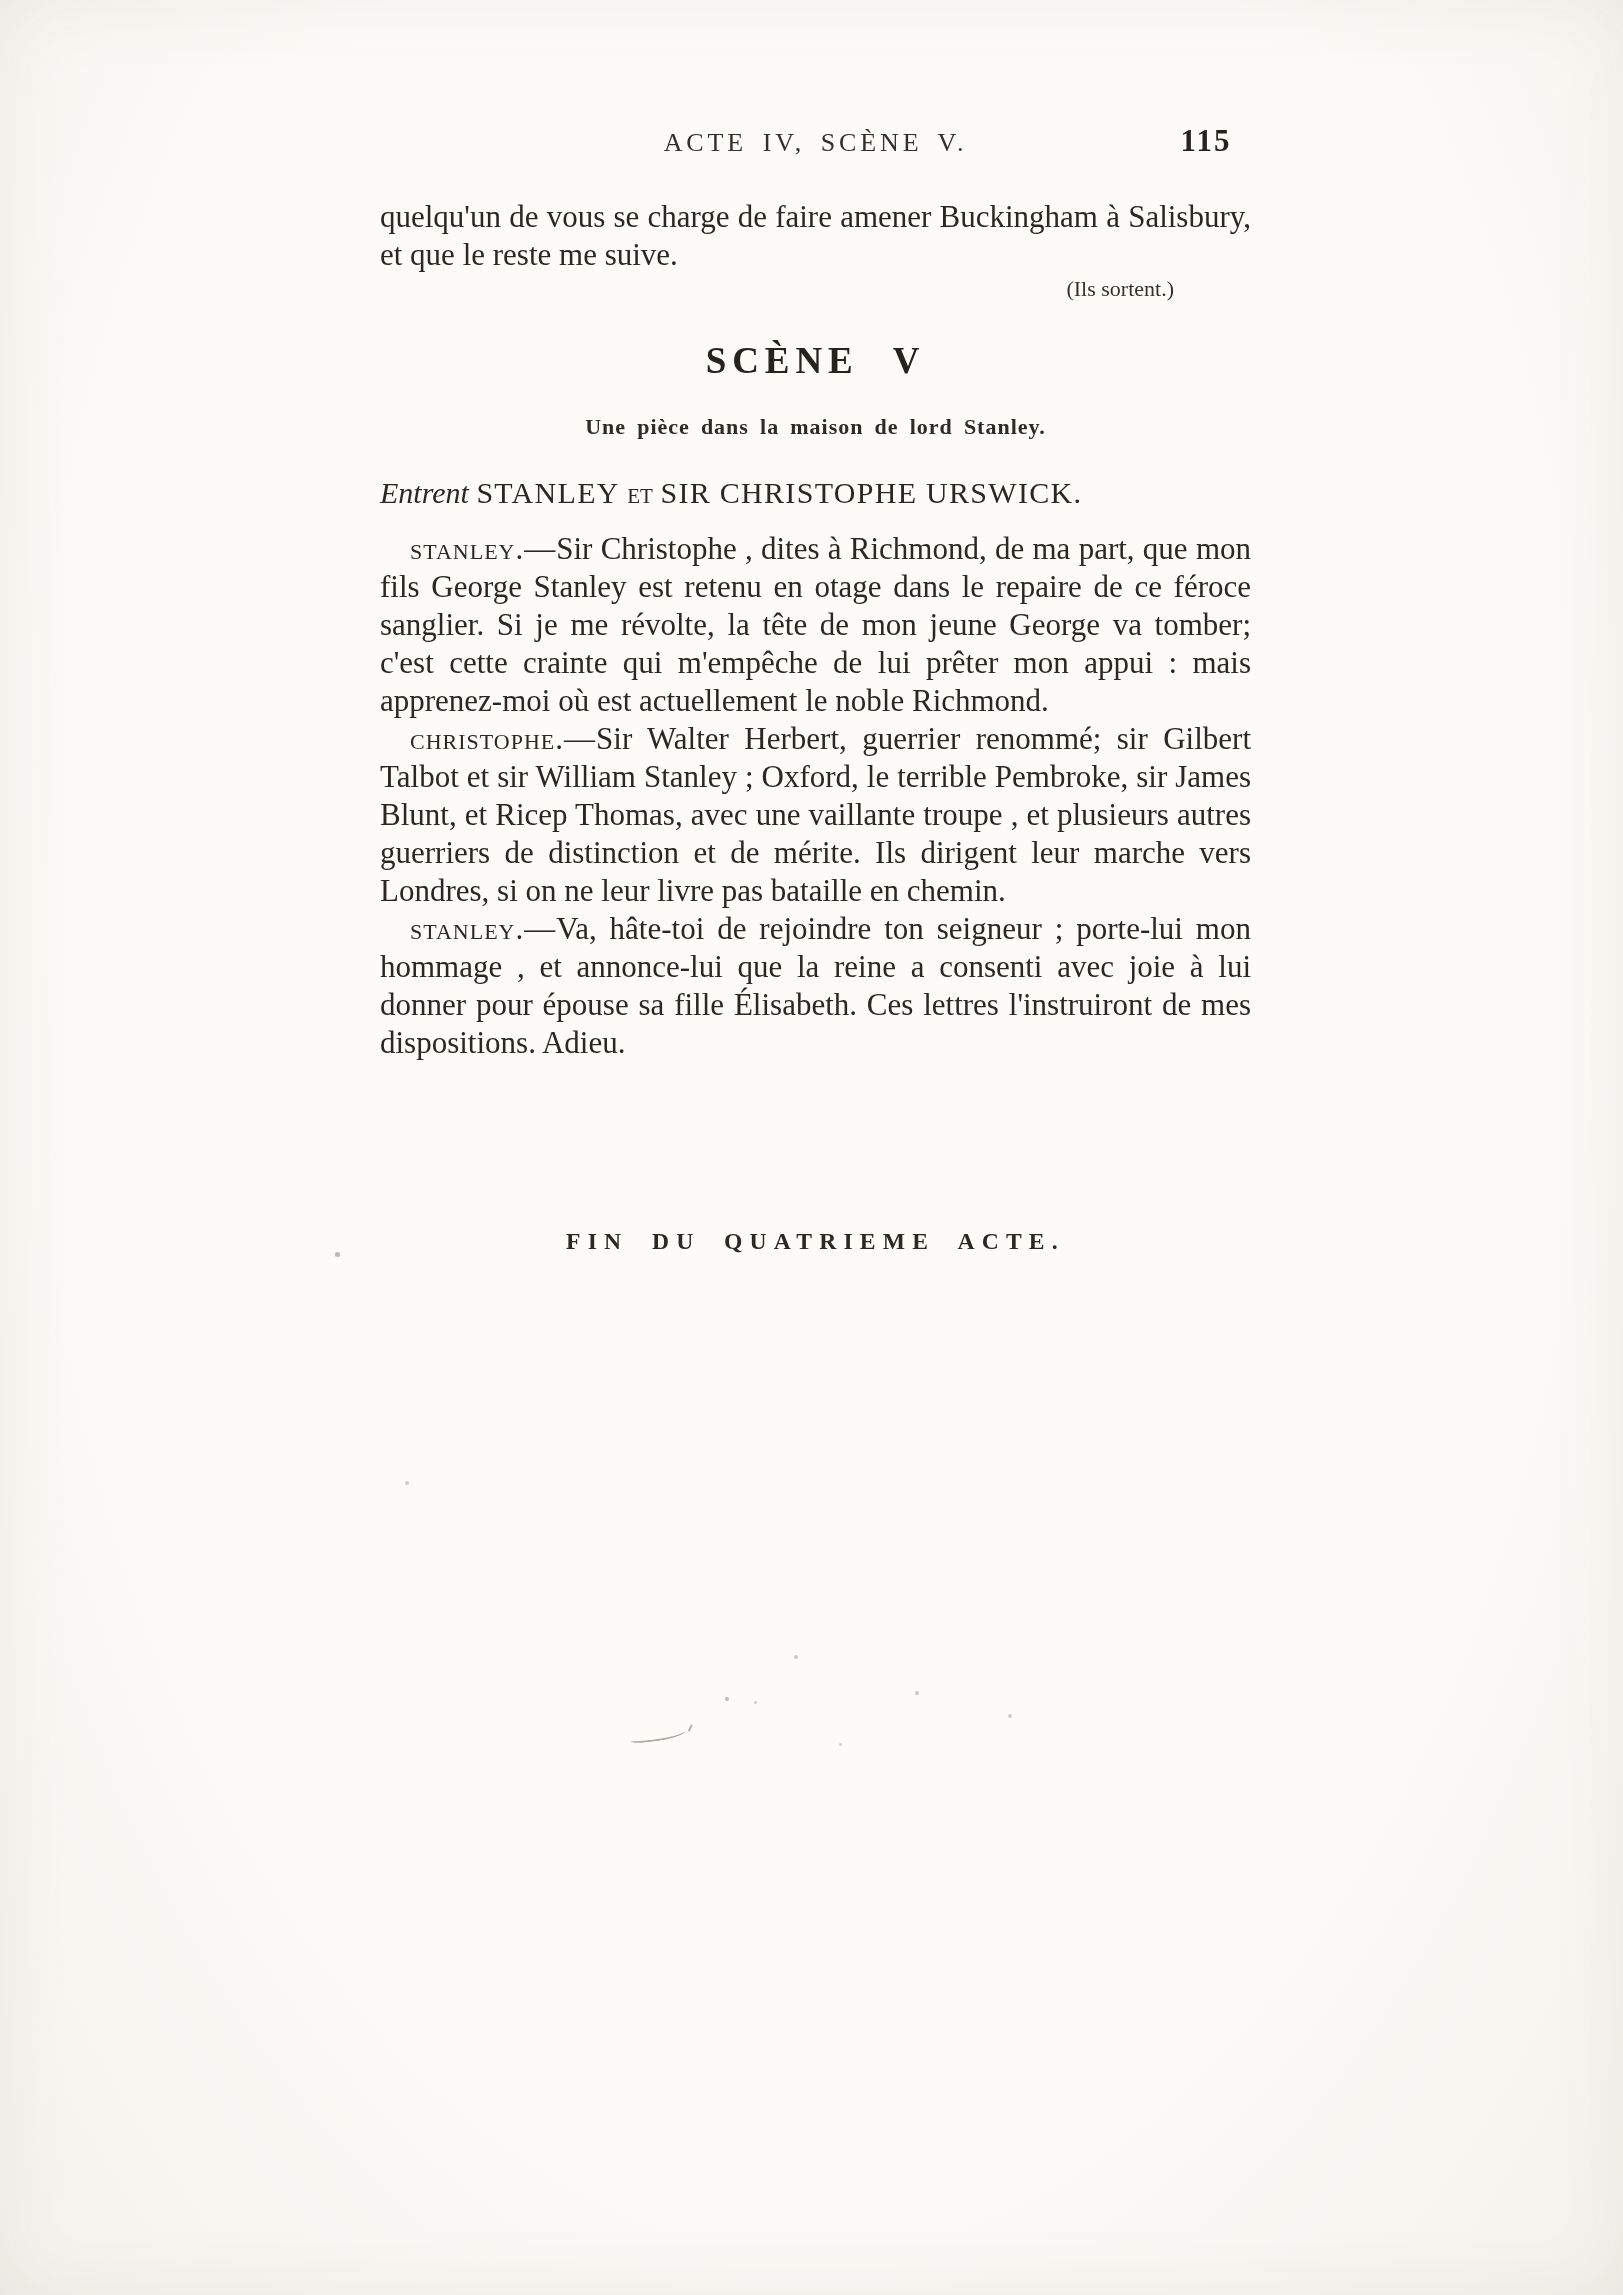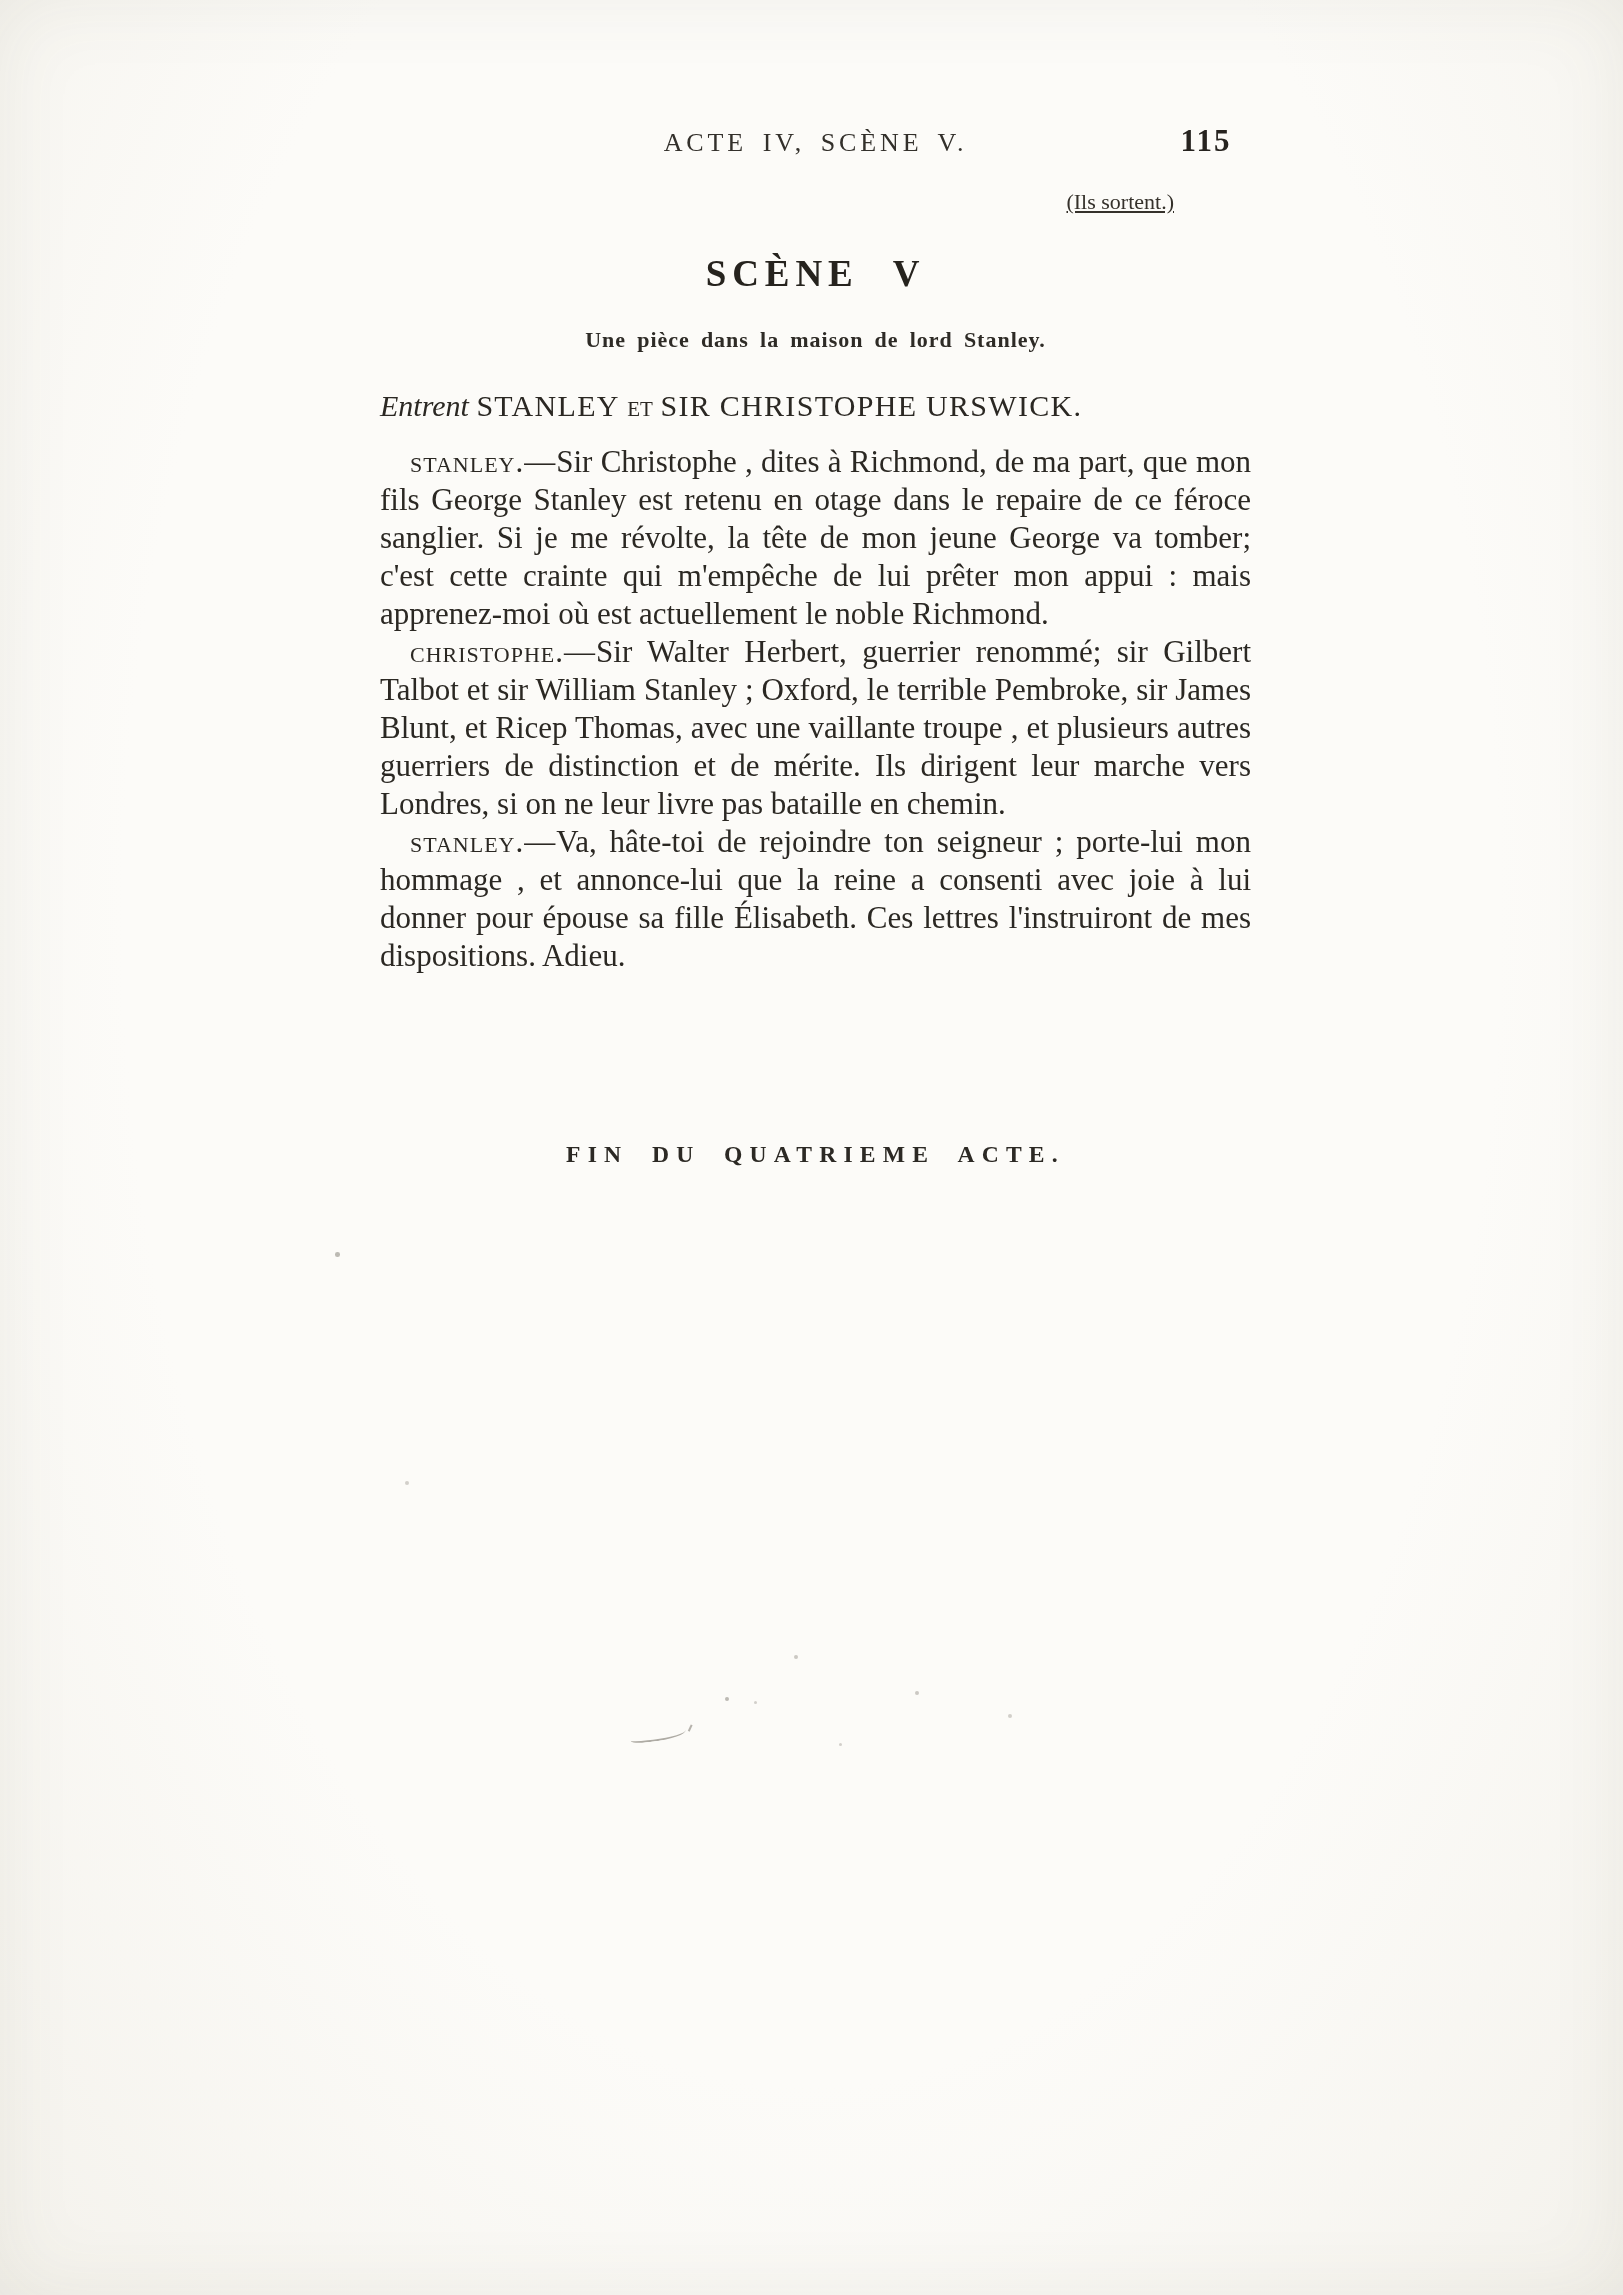--- a/index.html
+++ b/index.html
@@ -54,23 +54,22 @@
     font-size: 31px;
     line-height: 38px;
     text-align: justify;
     margin: 0;
     color: #2b2823;
   }
   .continuation { margin-top: 33px; text-indent: 0; }
   .stage-dir {
     font-size: 22px;
     line-height: 27.5px;
-    margin: 23px 0 0 0;
+    margin: 1px 0 0 0;
     color: #35312b;
-    text-decoration: underline;
   }
   .stage-dir.right { text-align: right; padding-right: 77px; }
   .stage-dir.center { text-align: center; margin-top: 9.2px; }
   .scene-heading {
     margin: 35px 0 12px 0;
     text-align: center;
     font-size: 37px;
     line-height: 45px;
     font-weight: bold;
     letter-spacing: 5.9px;
@@ -140,20 +139,21 @@
 <body>
 
 <div class="page">
   <div class="content">
 
     <header class="running-header">
       <span class="header-title">ACTE IV, SCÈNE V.</span>
       <span class="page-number">115</span>
     </header>
 
+    <p class="para continuation">quelqu'un de vous se charge de faire amener Buckingham à Salisbury, et que le reste me suive.</p>
 
     <p class="stage-dir right">(Ils sortent.)</p>
 
     <h2 class="scene-heading">SCÈNE V</h2>
 
     <p class="scene-setting">Une pièce dans la maison de lord Stanley.</p>
 
     <p class="entrance"><span class="italic">Entrent</span> <span class="caps-name">STANLEY</span> <span class="smallcaps">et</span> <span class="caps-name">SIR CHRISTOPHE URSWICK.</span></p>
 
     <div class="dialogue-block">

